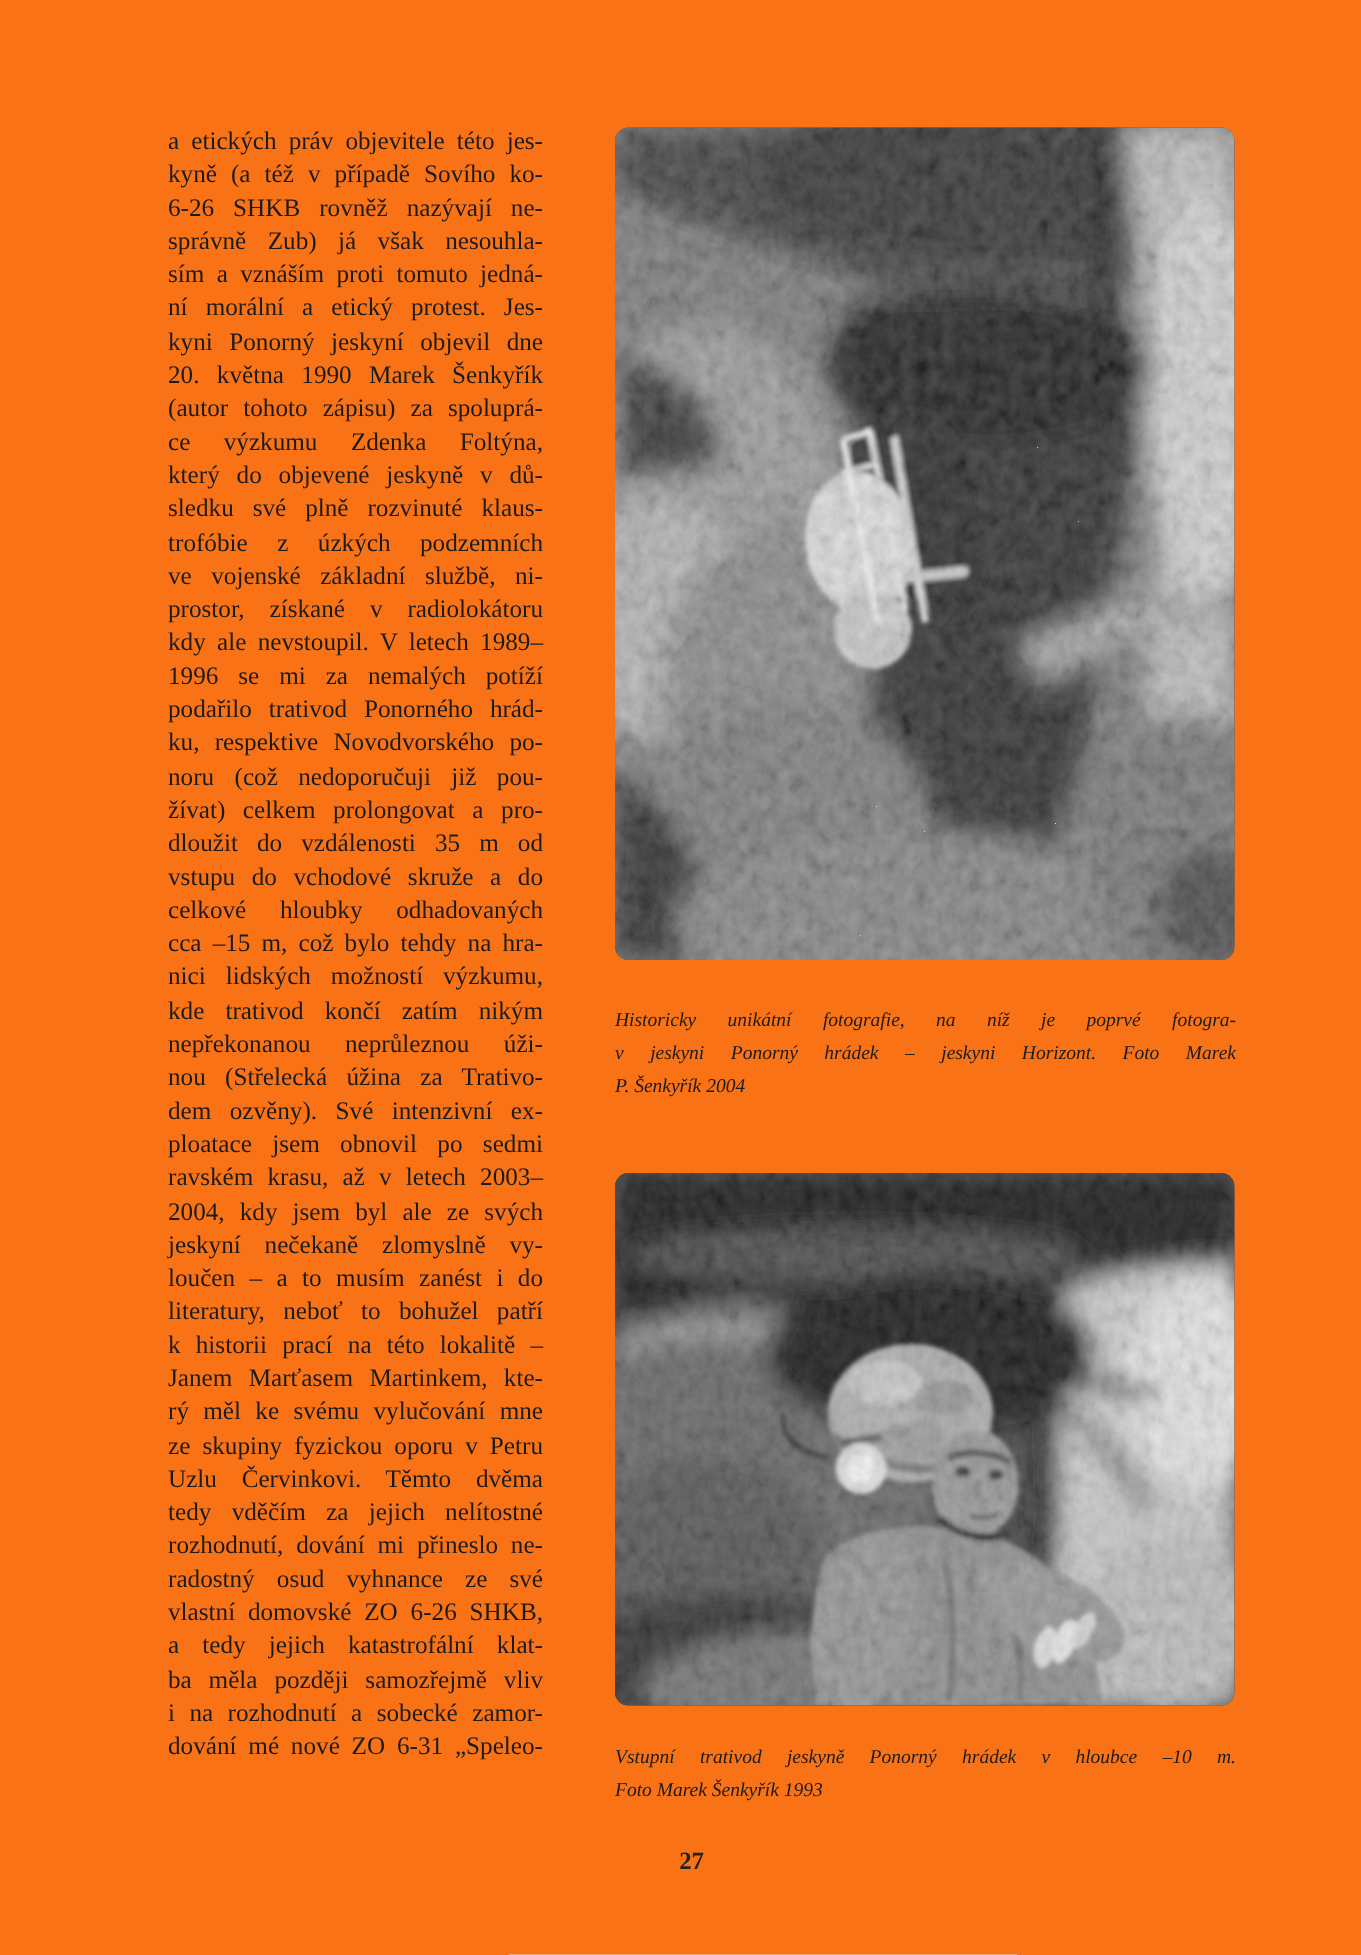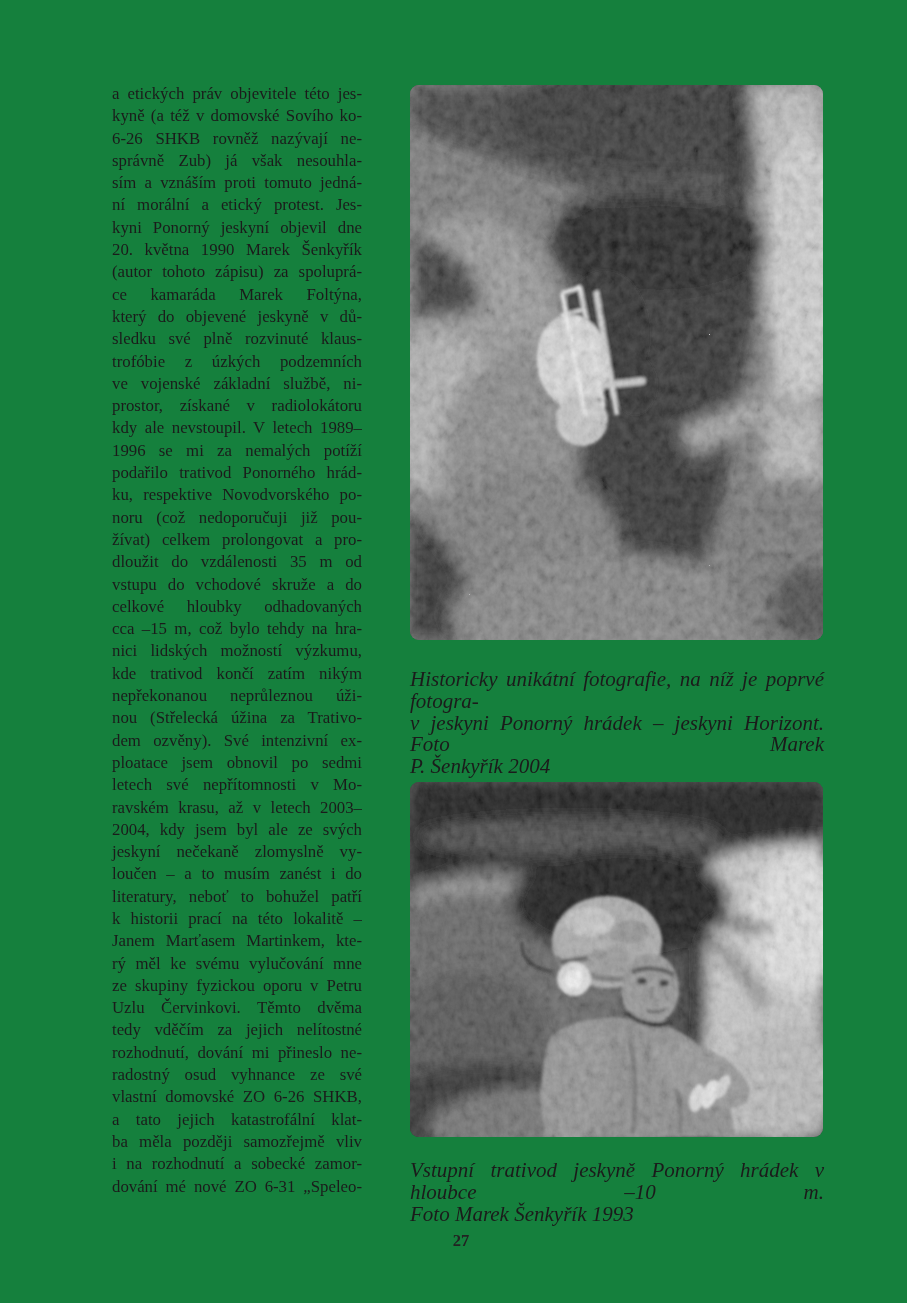--- a/index.html
+++ b/index.html
@@ -1,62 +1,62 @@
 <!DOCTYPE html>
 <html><head>
 <meta charset="utf-8">
 <style>
   html,body{margin:0;padding:0;}
   body{
     width:907px;height:1303px;position:relative;background:#ffffff;
     font-family:"Liberation Serif","DejaVu Serif",serif;color:#1b1b1b;
     overflow:hidden;
   }
-  .page{position:absolute;inset:0;background:#15803d;}
+  .page{position:absolute;inset:0;background:#f97316;}
   
   .text-column{position:absolute;left:112px;top:83px;width:250px;}
   .tline{
     font-size:16.8px;line-height:22.3px;height:22.3px;
     text-align:justify;text-align-last:justify;text-justify:inter-word;
     white-space:normal;overflow:visible;
   }
   
   .figure{position:absolute;left:410px;width:413px;border-radius:9px;overflow:hidden;background:#555;}
   .figure svg{display:block;width:100%;height:100%;}
   #fig1{top:85px;height:555px;}
   #fig2{top:782px;height:355px;}
   .caption{position:absolute;left:410px;width:414px;font-style:italic;}
   #cap1{top:669px;}
   #cap2{top:1160px;}
   .cline{
-    font-size:21px;line-height:21.8px;
+    font-size:13px;line-height:21.8px;
     text-align:justify;text-align-last:justify;
   }
   .cline:last-child{text-align-last:left;}
   .page-number{
     position:absolute;left:0;top:1231px;width:922px;text-align:center;
     font-weight:bold;font-size:16.5px;color:#222;
   }
 </style>
 </head>
 <body>
 
 <div class="page">
 
   <div class="text-column">
       <div class="tline">a etických práv objevitele této jes-</div>
-      <div class="tline">kyně (a též v domovské Sovího ko-</div>
+      <div class="tline">kyně (a též v případě Sovího ko-</div>
       <div class="tline">6-26 SHKB rovněž nazývají ne-</div>
       <div class="tline">správně Zub) já však nesouhla-</div>
       <div class="tline">sím a vznáším proti tomuto jedná-</div>
       <div class="tline">ní morální a etický protest. Jes-</div>
       <div class="tline">kyni Ponorný jeskyní objevil dne</div>
       <div class="tline">20. května 1990 Marek Šenkyřík</div>
       <div class="tline">(autor tohoto zápisu) za spoluprá-</div>
-      <div class="tline">ce kamaráda Marek Foltýna,</div>
+      <div class="tline">ce výzkumu Zdenka Foltýna,</div>
       <div class="tline">který do objevené jeskyně v dů-</div>
       <div class="tline">sledku své plně rozvinuté klaus-</div>
       <div class="tline">trofóbie z úzkých podzemních</div>
       <div class="tline">ve vojenské základní službě, ni-</div>
       <div class="tline">prostor, získané v radiolokátoru</div>
       <div class="tline">kdy ale nevstoupil. V letech 1989–</div>
       <div class="tline">1996 se mi za nemalých potíží</div>
       <div class="tline">podařilo trativod Ponorného hrád-</div>
       <div class="tline">ku, respektive Novodvorského po-</div>
       <div class="tline">noru (což nedoporučuji již pou-</div>
@@ -64,36 +64,35 @@
       <div class="tline">dloužit do vzdálenosti 35 m od</div>
       <div class="tline">vstupu do vchodové skruže a do</div>
       <div class="tline">celkové hloubky odhadovaných</div>
       <div class="tline">cca –15 m, což bylo tehdy na hra-</div>
       <div class="tline">nici lidských možností výzkumu,</div>
       <div class="tline">kde trativod končí zatím nikým</div>
       <div class="tline">nepřekonanou neprůleznou úži-</div>
       <div class="tline">nou (Střelecká úžina za Trativo-</div>
       <div class="tline">dem ozvěny). Své intenzivní ex-</div>
       <div class="tline">ploatace jsem obnovil po sedmi</div>
-      <div class="tline">letech své nepřítomnosti v Mo-</div>
       <div class="tline">ravském krasu, až v letech 2003–</div>
       <div class="tline">2004, kdy jsem byl ale ze svých</div>
       <div class="tline">jeskyní nečekaně zlomyslně vy-</div>
       <div class="tline">loučen – a to musím zanést i do</div>
       <div class="tline">literatury, neboť to bohužel patří</div>
       <div class="tline">k historii prací na této lokalitě –</div>
       <div class="tline">Janem Marťasem Martinkem, kte-</div>
       <div class="tline">rý měl ke svému vylučování mne</div>
       <div class="tline">ze skupiny fyzickou oporu v Petru</div>
       <div class="tline">Uzlu Červinkovi. Těmto dvěma</div>
       <div class="tline">tedy vděčím za jejich nelítostné</div>
       <div class="tline">rozhodnutí, dování mi přineslo ne-</div>
       <div class="tline">radostný osud vyhnance ze své</div>
       <div class="tline">vlastní domovské ZO 6-26 SHKB,</div>
-      <div class="tline">a tato jejich katastrofální klat-</div>
+      <div class="tline">a tedy jejich katastrofální klat-</div>
       <div class="tline">ba měla později samozřejmě vliv</div>
       <div class="tline">i na rozhodnutí a sobecké zamor-</div>
       <div class="tline">dování mé nové ZO 6-31 „Speleo-</div>
     </div>
 
   <div class="figure" id="fig1">
     <svg viewBox="0 0 413 555" preserveAspectRatio="none">
       <defs>
         <filter id="rockTex1" x="-5%" y="-5%" width="110%" height="110%">
           <feTurbulence type="fractalNoise" baseFrequency="0.11 0.09" numOctaves="4" seed="11" result="n"></feTurbulence>

